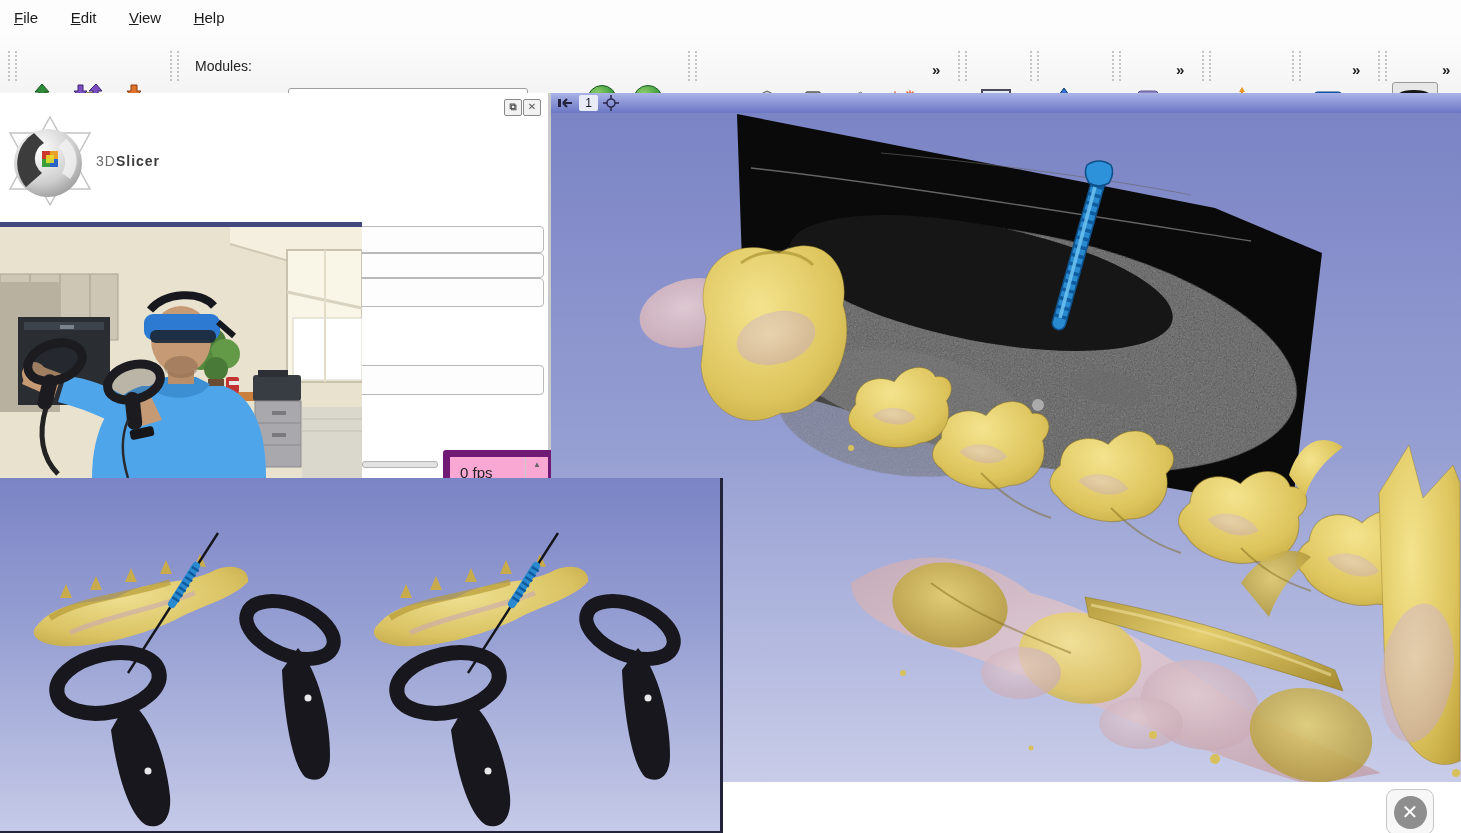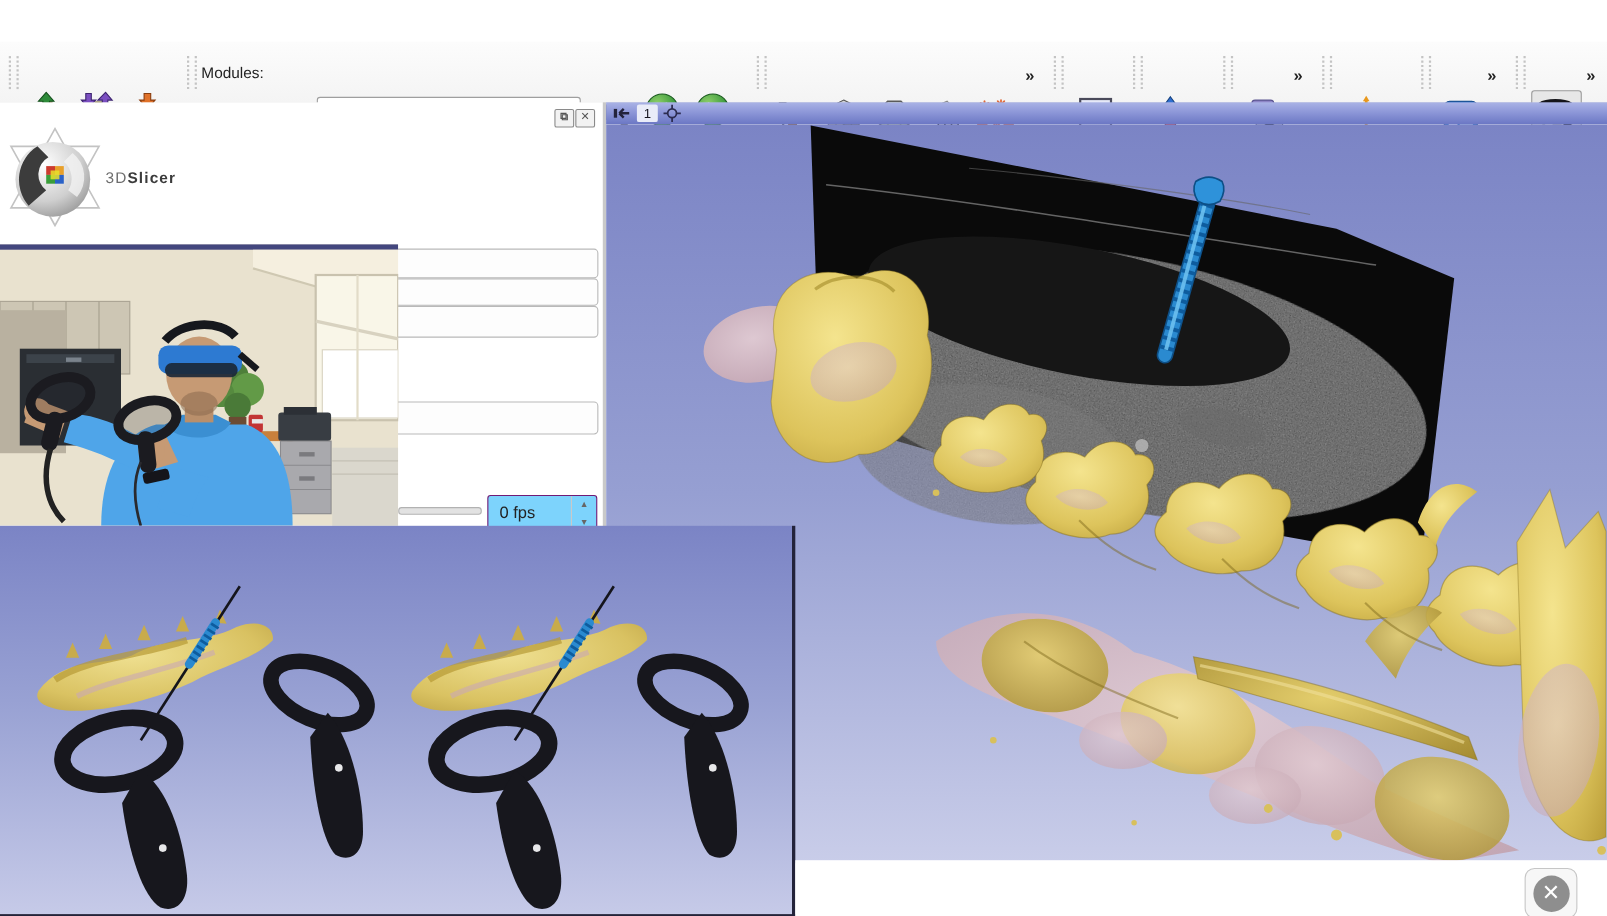--- a/index.html
+++ b/index.html
@@ -26,21 +26,21 @@
   .combo .val{font-size:14px;color:#111;margin-left:6px;flex:1;}
   .vrbtn-pressed{background:#e7e7e7;border:1px solid #9a9a9a;border-radius:3px;}
 
   
   .panel{left:0;top:93px;width:548px;height:388px;background:#fff;border-right:3px solid #c9c9c9;}
   .winbtn{width:16px;height:15px;border:1px solid #8a8a8a;border-radius:2px;background:#f2f2f2;
           color:#555;font-size:10px;line-height:14px;text-align:center;font-weight:bold;}
   .logo-text{font-size:14px;color:#6d6d6d;letter-spacing:1px;}
   .logo-text b{color:#3b3b3b;}
   .field{background:#fdfdfd;border:1px solid #b9b9b9;border-radius:4px;}
-  .spin{background:#7dd3fc;border:1px solid #701a75;border-radius:3px;display:flex;align-items:center;}
+  .spin{background:#f9a8d4;border:7px solid #701a75;border-radius:3px;display:flex;align-items:center;}
   .spin .txt{flex:1;font-size:15px;color:#222;padding-left:10px;}
   .spin .arrows{width:22px;height:100%;border-left:1px solid #c9c9c9;display:flex;flex-direction:column;}
   .spin .arrows div{flex:1;display:flex;align-items:center;justify-content:center;font-size:8px;color:#666;}
 
   
   .view3d{left:551px;top:93px;width:910px;height:692px;}
   .vheader{left:0;top:0;width:910px;height:20px;
            background:linear-gradient(#aab3e6,#8d97d8 45%,#6b77c4);display:flex;align-items:center;}
   .vbadge{background:#e9ecf8;border-radius:2px;min-width:15px;height:16px;text-align:center;
           font-size:12px;color:#16161f;margin-left:6px;line-height:16px;padding:0 2px;}
@@ -55,20 +55,26 @@
   .closebig{left:1386px;top:789px;width:46px;height:44px;background:#f7f7f7;border:1px solid #c6c6c6;
             border-radius:9px;display:flex;align-items:center;justify-content:center;}
   .closebig .disc{width:33px;height:33px;border-radius:50%;background:#8e8e8e;color:#fff;
             font-size:20px;font-weight:bold;text-align:center;line-height:32px;}
 </style>
 </head>
 <body>
 
 <div class="app">
 
+  <div class="abs menubar">
+    <span class="menu-item">File</span>
+    <span class="menu-item">Edit</span>
+    <span class="menu-item">View</span>
+    <span class="menu-item">Help</span>
+  </div>
 
   <div class="abs toolbar">
     <div class="abs grip" style="left:8px"></div>
 
     <div class="abs tbtn" style="left:20px;top:44px;width:44px">
       <svg width="40" height="42" viewBox="0 0 40 42">
         <path d="M6 14 h10 l3 -4 h6 v4 h9 a2 2 0 0 1 2 2 v20 a2 2 0 0 1 -2 2 H8 a2 2 0 0 1 -2 -2 Z" fill="#e9c94d" stroke="#6b5a1e" stroke-width="1.5"></path>
         <rect x="8" y="22" width="24" height="12" rx="2" fill="#f6eec9" stroke="#333"></rect>
         <text x="20" y="31" font-size="8" font-weight="bold" text-anchor="middle" fill="#111">DATA</text>
         <path d="M20 1 l7 8 h-4 v6 h-6 v-6 h-4 Z" fill="#2e8b3a" stroke="#14501c"></path>
@@ -88,21 +94,21 @@
     <div class="abs tbtn" style="left:112px;top:44px;width:44px">
       <svg width="40" height="42" viewBox="0 0 40 42">
         <path d="M6 14 h10 l3 -4 h6 v4 h9 a2 2 0 0 1 2 2 v20 a2 2 0 0 1 -2 2 H8 a2 2 0 0 1 -2 -2 Z" fill="#e9c94d" stroke="#6b5a1e" stroke-width="1.5"></path>
         <rect x="8" y="22" width="24" height="12" rx="2" fill="#f6eec9" stroke="#333"></rect>
         <text x="20" y="31" font-size="8" font-weight="bold" text-anchor="middle" fill="#111">SAVE</text>
         <path d="M20 16 l-7 -8 h4 V2 h6 v6 h4 Z" fill="#e0722a" stroke="#8a3d0e"></path>
       </svg>
     </div>
 
     <div class="abs grip" style="left:170px"></div>
-    <span class="abs lbl" style="left:183px;top:20px">Modules:</span>
+    <span class="abs lbl" style="left:195px;top:20px">Modules:</span>
 
     <div class="abs tbtn" style="left:248px;top:46px;width:32px">
       <svg width="28" height="28" viewBox="0 0 28 28">
         <circle cx="12" cy="11" r="8" fill="#dceefc" stroke="#7a92ad" stroke-width="2.5"></circle>
         <line x1="18" y1="17" x2="25" y2="25" stroke="#b07a3a" stroke-width="4" stroke-linecap="round"></line>
       </svg>
     </div>
 
     <div class="abs combo">
       <svg width="18" height="18" viewBox="0 0 18 18">

